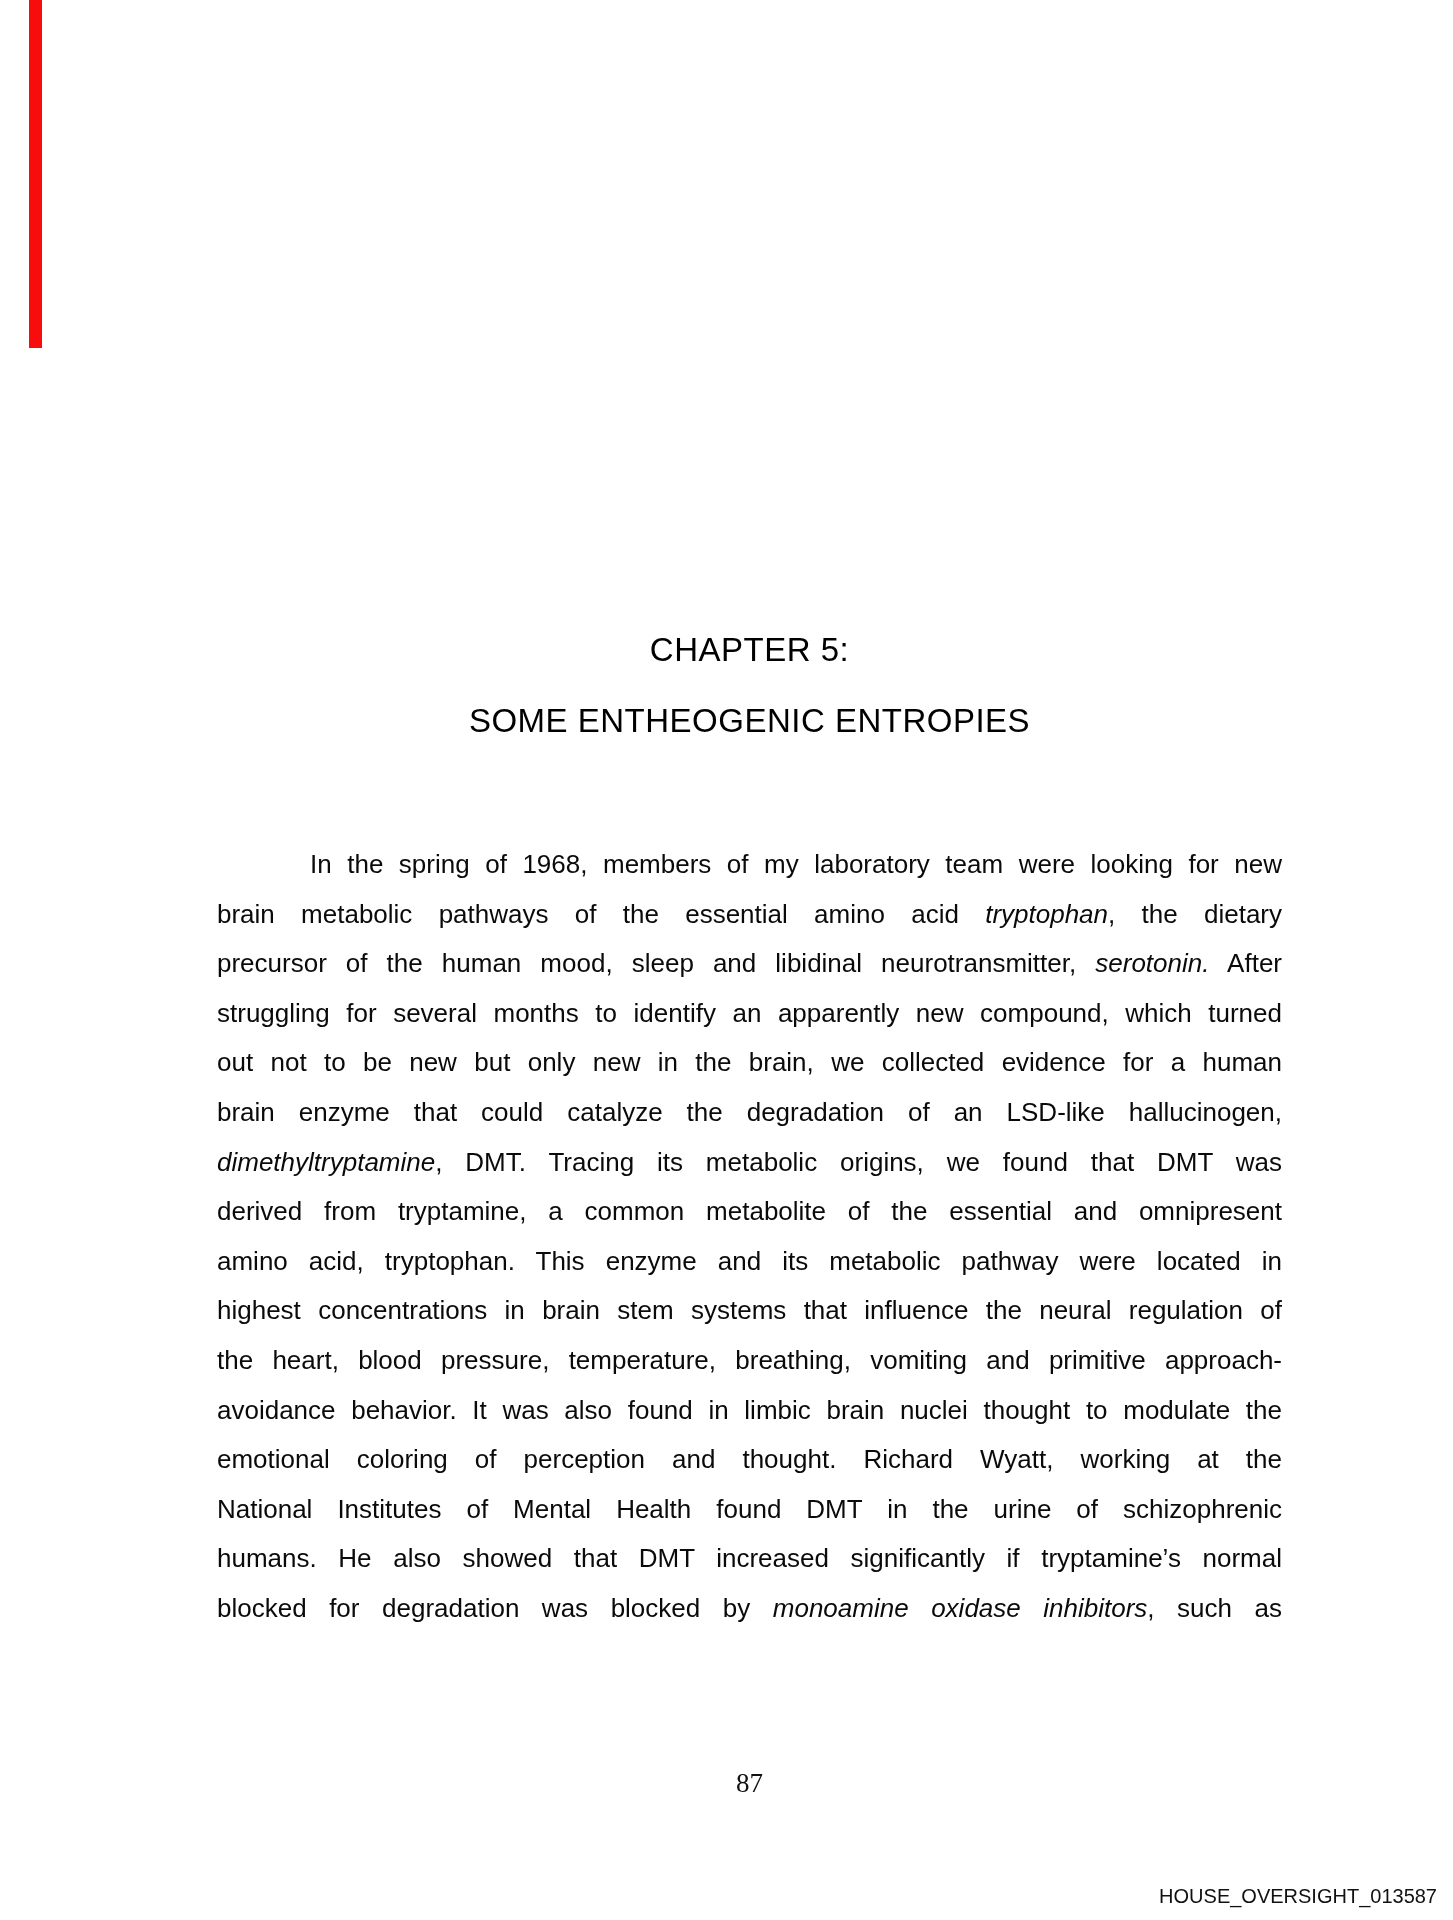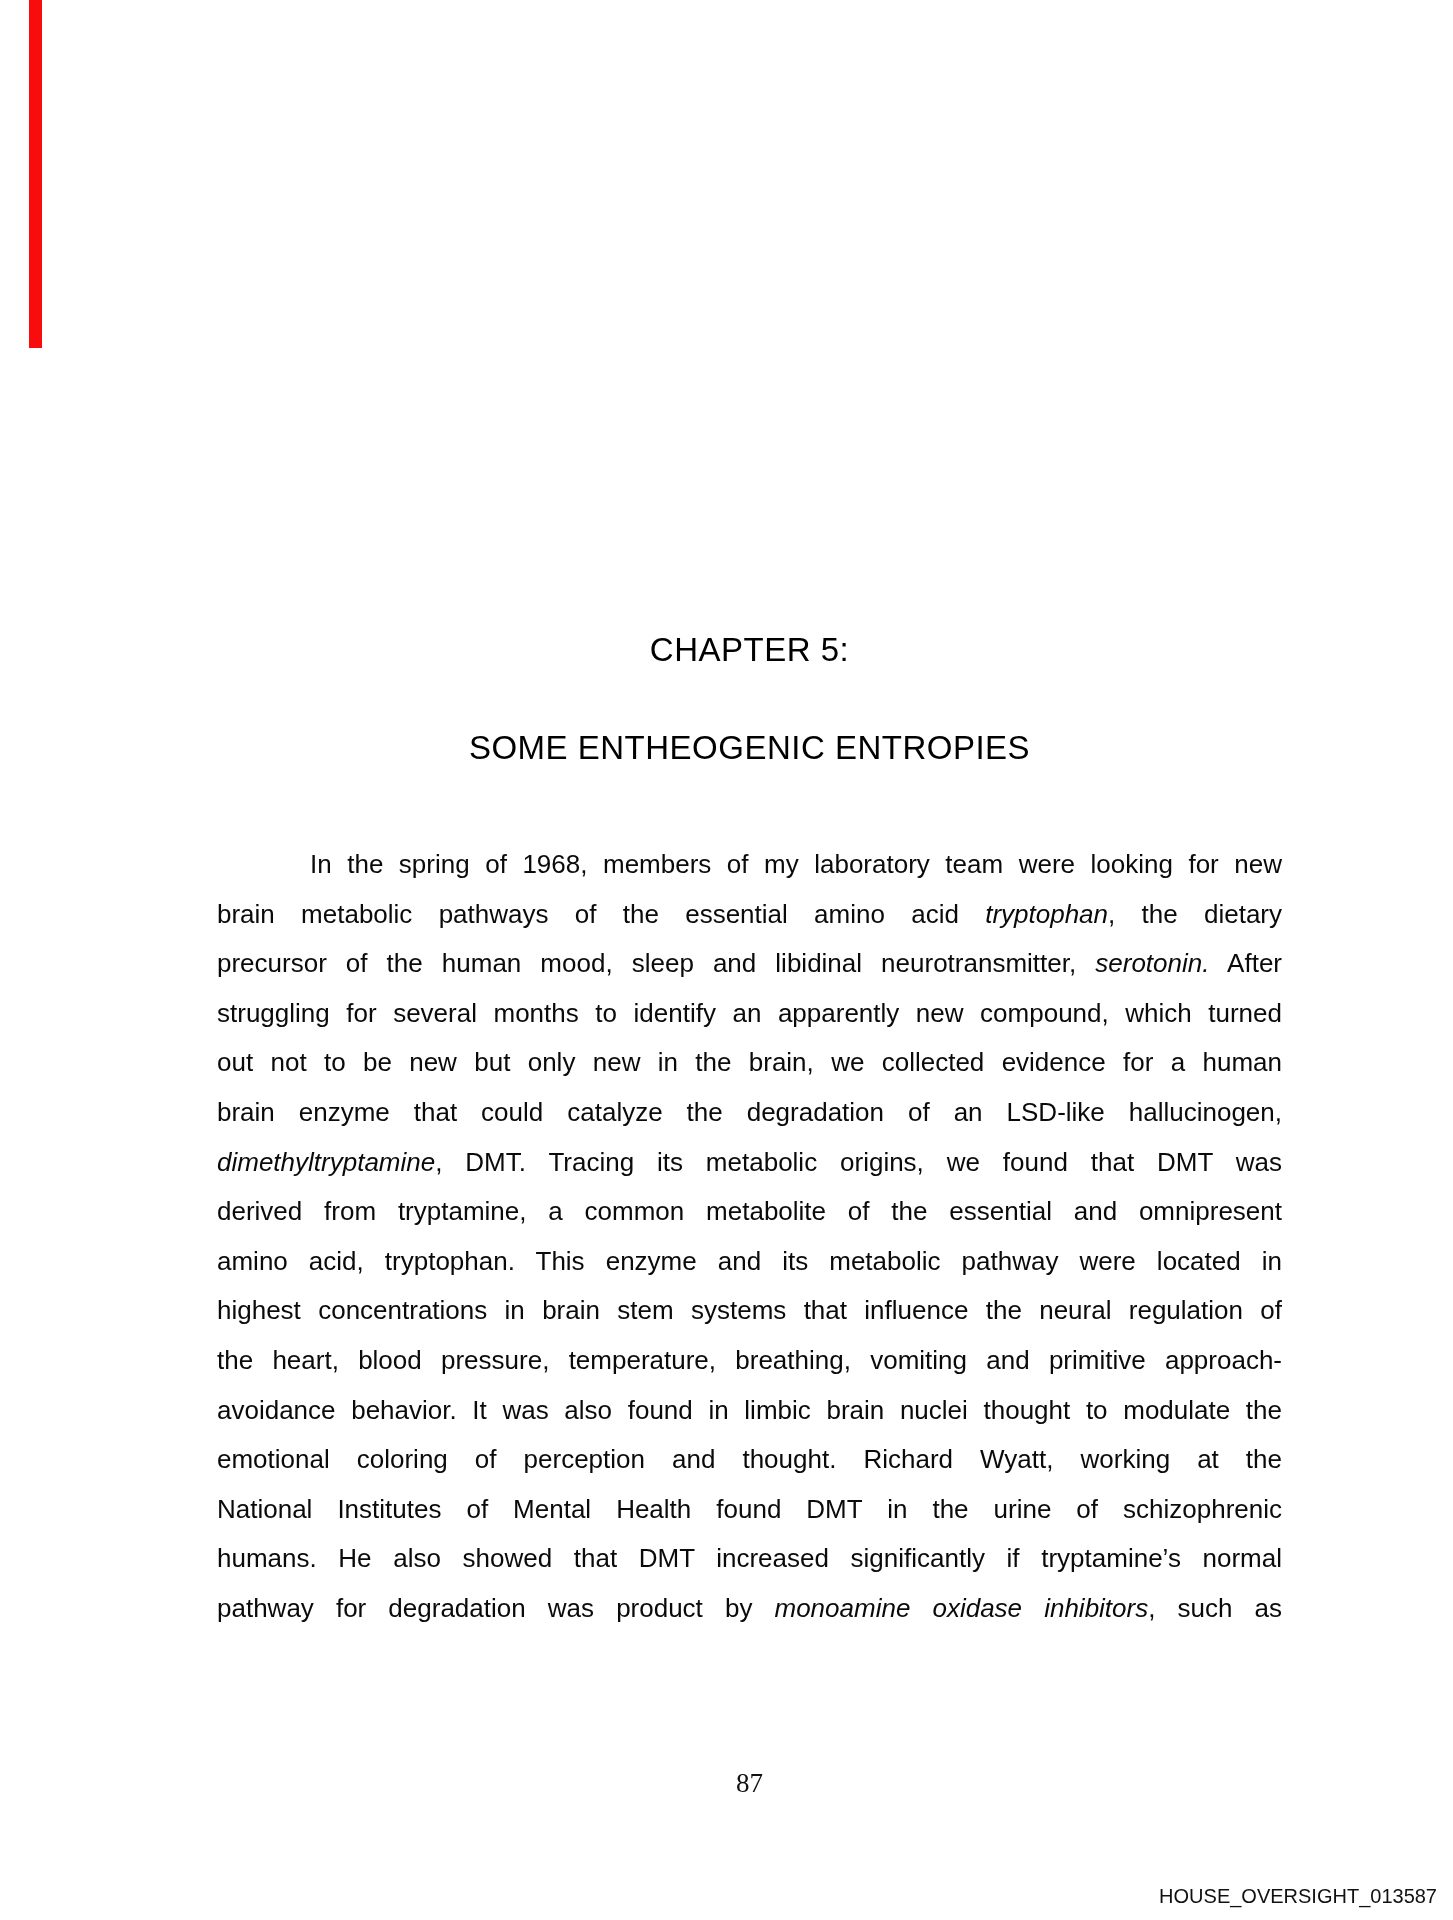--- a/index.html
+++ b/index.html
@@ -27,21 +27,21 @@
     left: 217px;
     width: 1065px;
     text-align: center;
     font-weight: normal;
     font-size: 33px;
     line-height: 40px;
     letter-spacing: 0.5px;
     color: #000000;
   }
   .heading.chapter { top: 630px; }
-  .heading.title   { top: 728px; }
+  .heading.title   { top: 701px; }
   .body-paragraph {
     position: absolute;
     left: 217px;
     top: 840px;
     width: 1065px;
     font-size: 26px;
     color: #0a0a0a;
   }
   .para-line {
     height: 49.6px;
@@ -96,18 +96,18 @@
     <div class="para-line"><span>brain enzyme that could catalyze the degradation of an LSD-like hallucinogen,</span></div>
     <div class="para-line"><i>dimethyltryptamine</i><span>, DMT. Tracing its metabolic origins, we found that DMT was</span></div>
     <div class="para-line"><span>derived from tryptamine, a common metabolite of the essential and omnipresent</span></div>
     <div class="para-line"><span>amino acid, tryptophan. This enzyme and its metabolic pathway were located in</span></div>
     <div class="para-line"><span>highest concentrations in brain stem systems that influence the neural regulation of</span></div>
     <div class="para-line"><span>the heart, blood pressure, temperature, breathing, vomiting and primitive approach-</span></div>
     <div class="para-line"><span>avoidance behavior. It was also found in limbic brain nuclei thought to modulate the</span></div>
     <div class="para-line"><span>emotional coloring of perception and thought. Richard Wyatt, working at the</span></div>
     <div class="para-line"><span>National Institutes of Mental Health found DMT in the urine of schizophrenic</span></div>
     <div class="para-line"><span>humans. He also showed that DMT increased significantly if tryptamine’s normal</span></div>
-    <div class="para-line"><span>pathway for degradation was product by </span><i>monoamine oxidase inhibitors</i><span>, such as</span></div>
+    <div class="para-line"><span>blocked for degradation was blocked by </span><i>monoamine oxidase inhibitors</i><span>, such as</span></div>
   </div>
 
 <div class="page-number">87</div>
 
 <div class="bates-number">HOUSE_OVERSIGHT_013587</div>
 
 </body></html>

